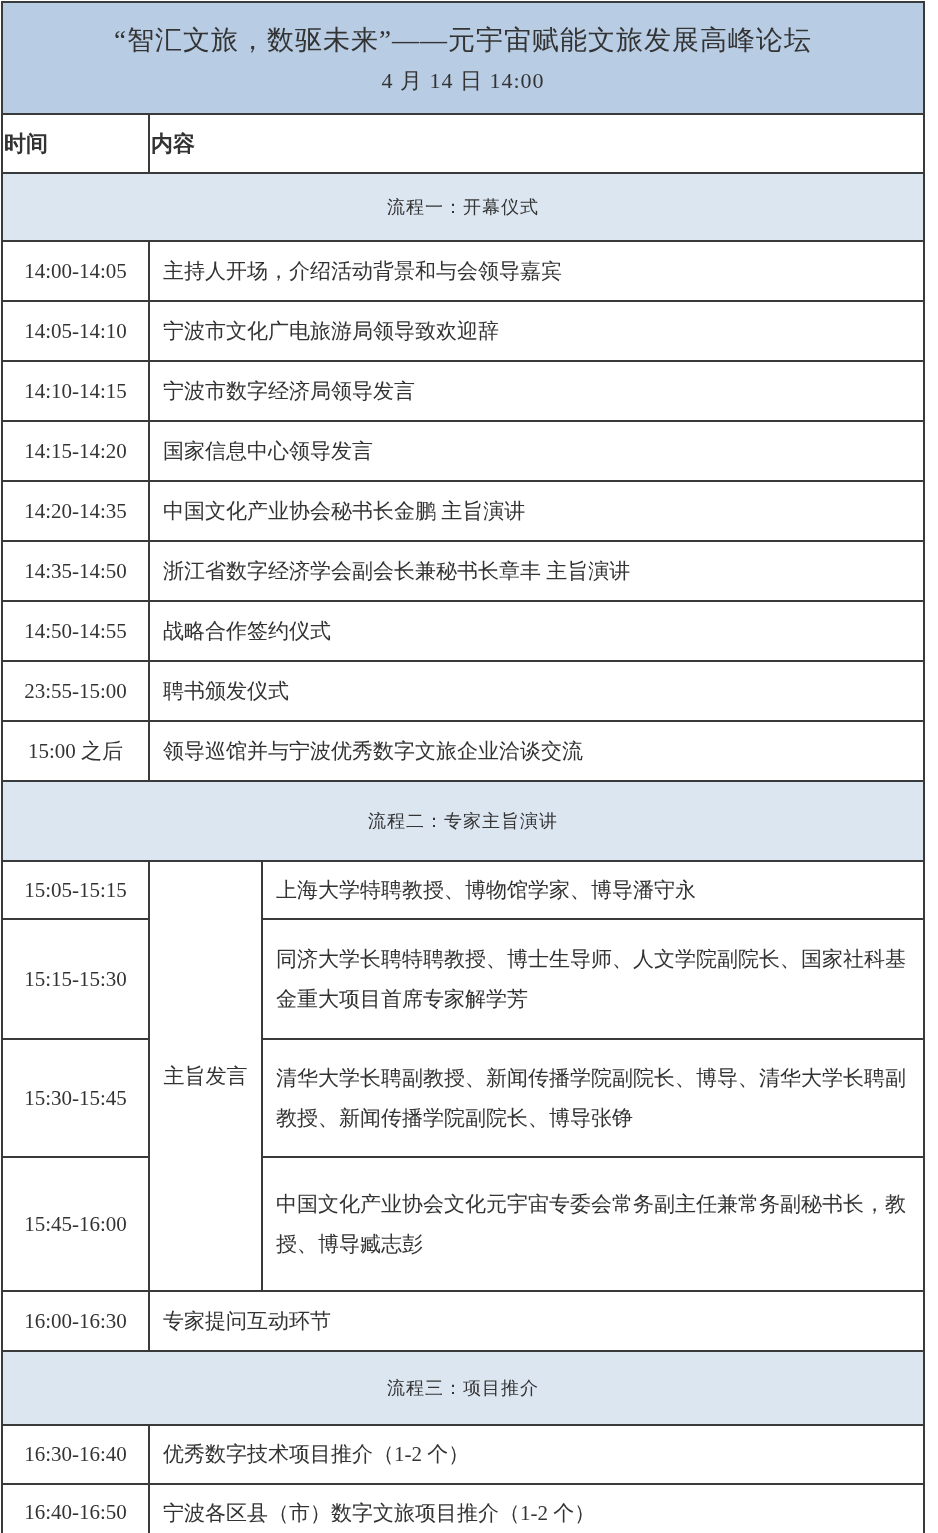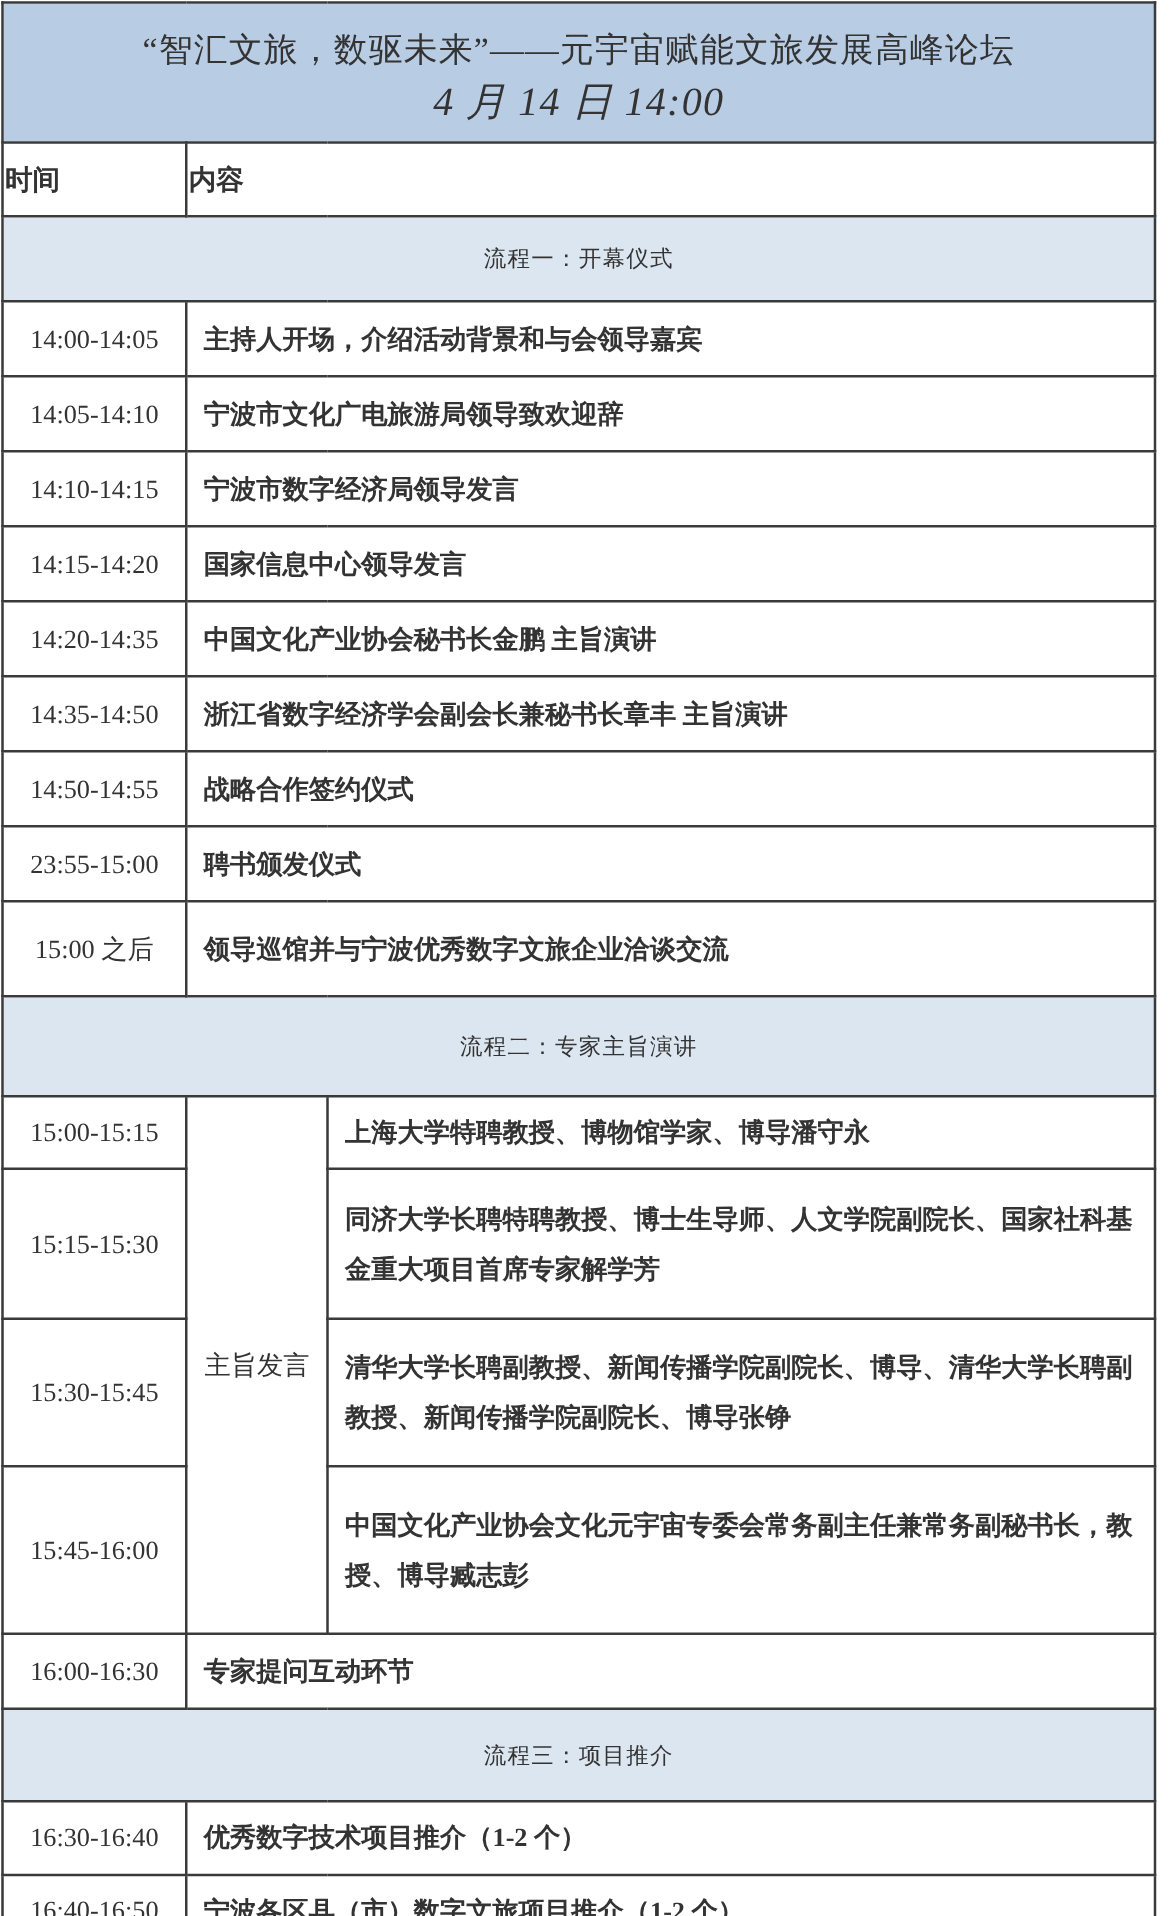--- a/index.html
+++ b/index.html
@@ -46,24 +46,23 @@
     background: var(--header-bg);
     text-align: center;
     padding: 10px 30px 6px 30px;
   }
   .title-line {
     font-size: 27px;
     line-height: 42px;
     letter-spacing: 1px;
   }
   .subtitle-line {
-    font-size: 32px;
+    font-size: 22px;
     line-height: 40px;
     letter-spacing: 1px;
-    font-style: italic;
   }
   .colhead-cell {
     font-size: 22px;
     font-weight: bold;
   }
   .section-cell {
     background: var(--section-bg);
     text-align: center;
     font-size: 18px;
     letter-spacing: 1px;
@@ -74,21 +73,20 @@
     border-radius: 22px;
   }
   .group-cell {
     text-align: center;
     font-size: 21px;
   }
   .content-cell {
     text-align: left;
     padding: 8px 14px 8px 13px;
     line-height: 1.92;
-    font-weight: bold;
   }
 </style>
 </head>
 <body>
 
 <div class="page">
   <table class="agenda">
     <colgroup>
       <col class="col-time">
       <col class="col-group">
@@ -137,31 +135,31 @@
       <td colspan="2" class="content-cell">浙江省数字经济学会副会长兼秘书长章丰 主旨演讲</td>
     </tr>
     <tr style="height:60px">
       <td class="time-cell">14:50-14:55</td>
       <td colspan="2" class="content-cell">战略合作签约仪式</td>
     </tr>
     <tr style="height:60px">
       <td class="time-cell">23:55-15:00</td>
       <td colspan="2" class="content-cell">聘书颁发仪式</td>
     </tr>
-    <tr style="height:76px">
+    <tr style="height:60px">
       <td class="time-cell">15:00 之后</td>
       <td colspan="2" class="content-cell">领导巡馆并与宁波优秀数字文旅企业洽谈交流</td>
     </tr>
 
     <tr style="height:80px">
       <td colspan="3" class="section-cell">流程二：专家主旨演讲</td>
     </tr>
 
     <tr style="height:58px">
-      <td class="time-cell">15:00-15:15</td>
+      <td class="time-cell">15:05-15:15</td>
       <td rowspan="4" class="group-cell">主旨发言</td>
       <td class="content-cell">上海大学特聘教授、博物馆学家、博导潘守永</td>
     </tr>
     <tr style="height:120px">
       <td class="time-cell">15:15-15:30</td>
       <td class="content-cell">同济大学长聘特聘教授、博士生导师、人文学院副院长、国家社科基金重大项目首席专家解学芳</td>
     </tr>
     <tr style="height:118px">
       <td class="time-cell">15:30-15:45</td>
       <td class="content-cell">清华大学长聘副教授、新闻传播学院副院长、博导、清华大学长聘副教授、新闻传播学院副院长、博导张铮</td>

